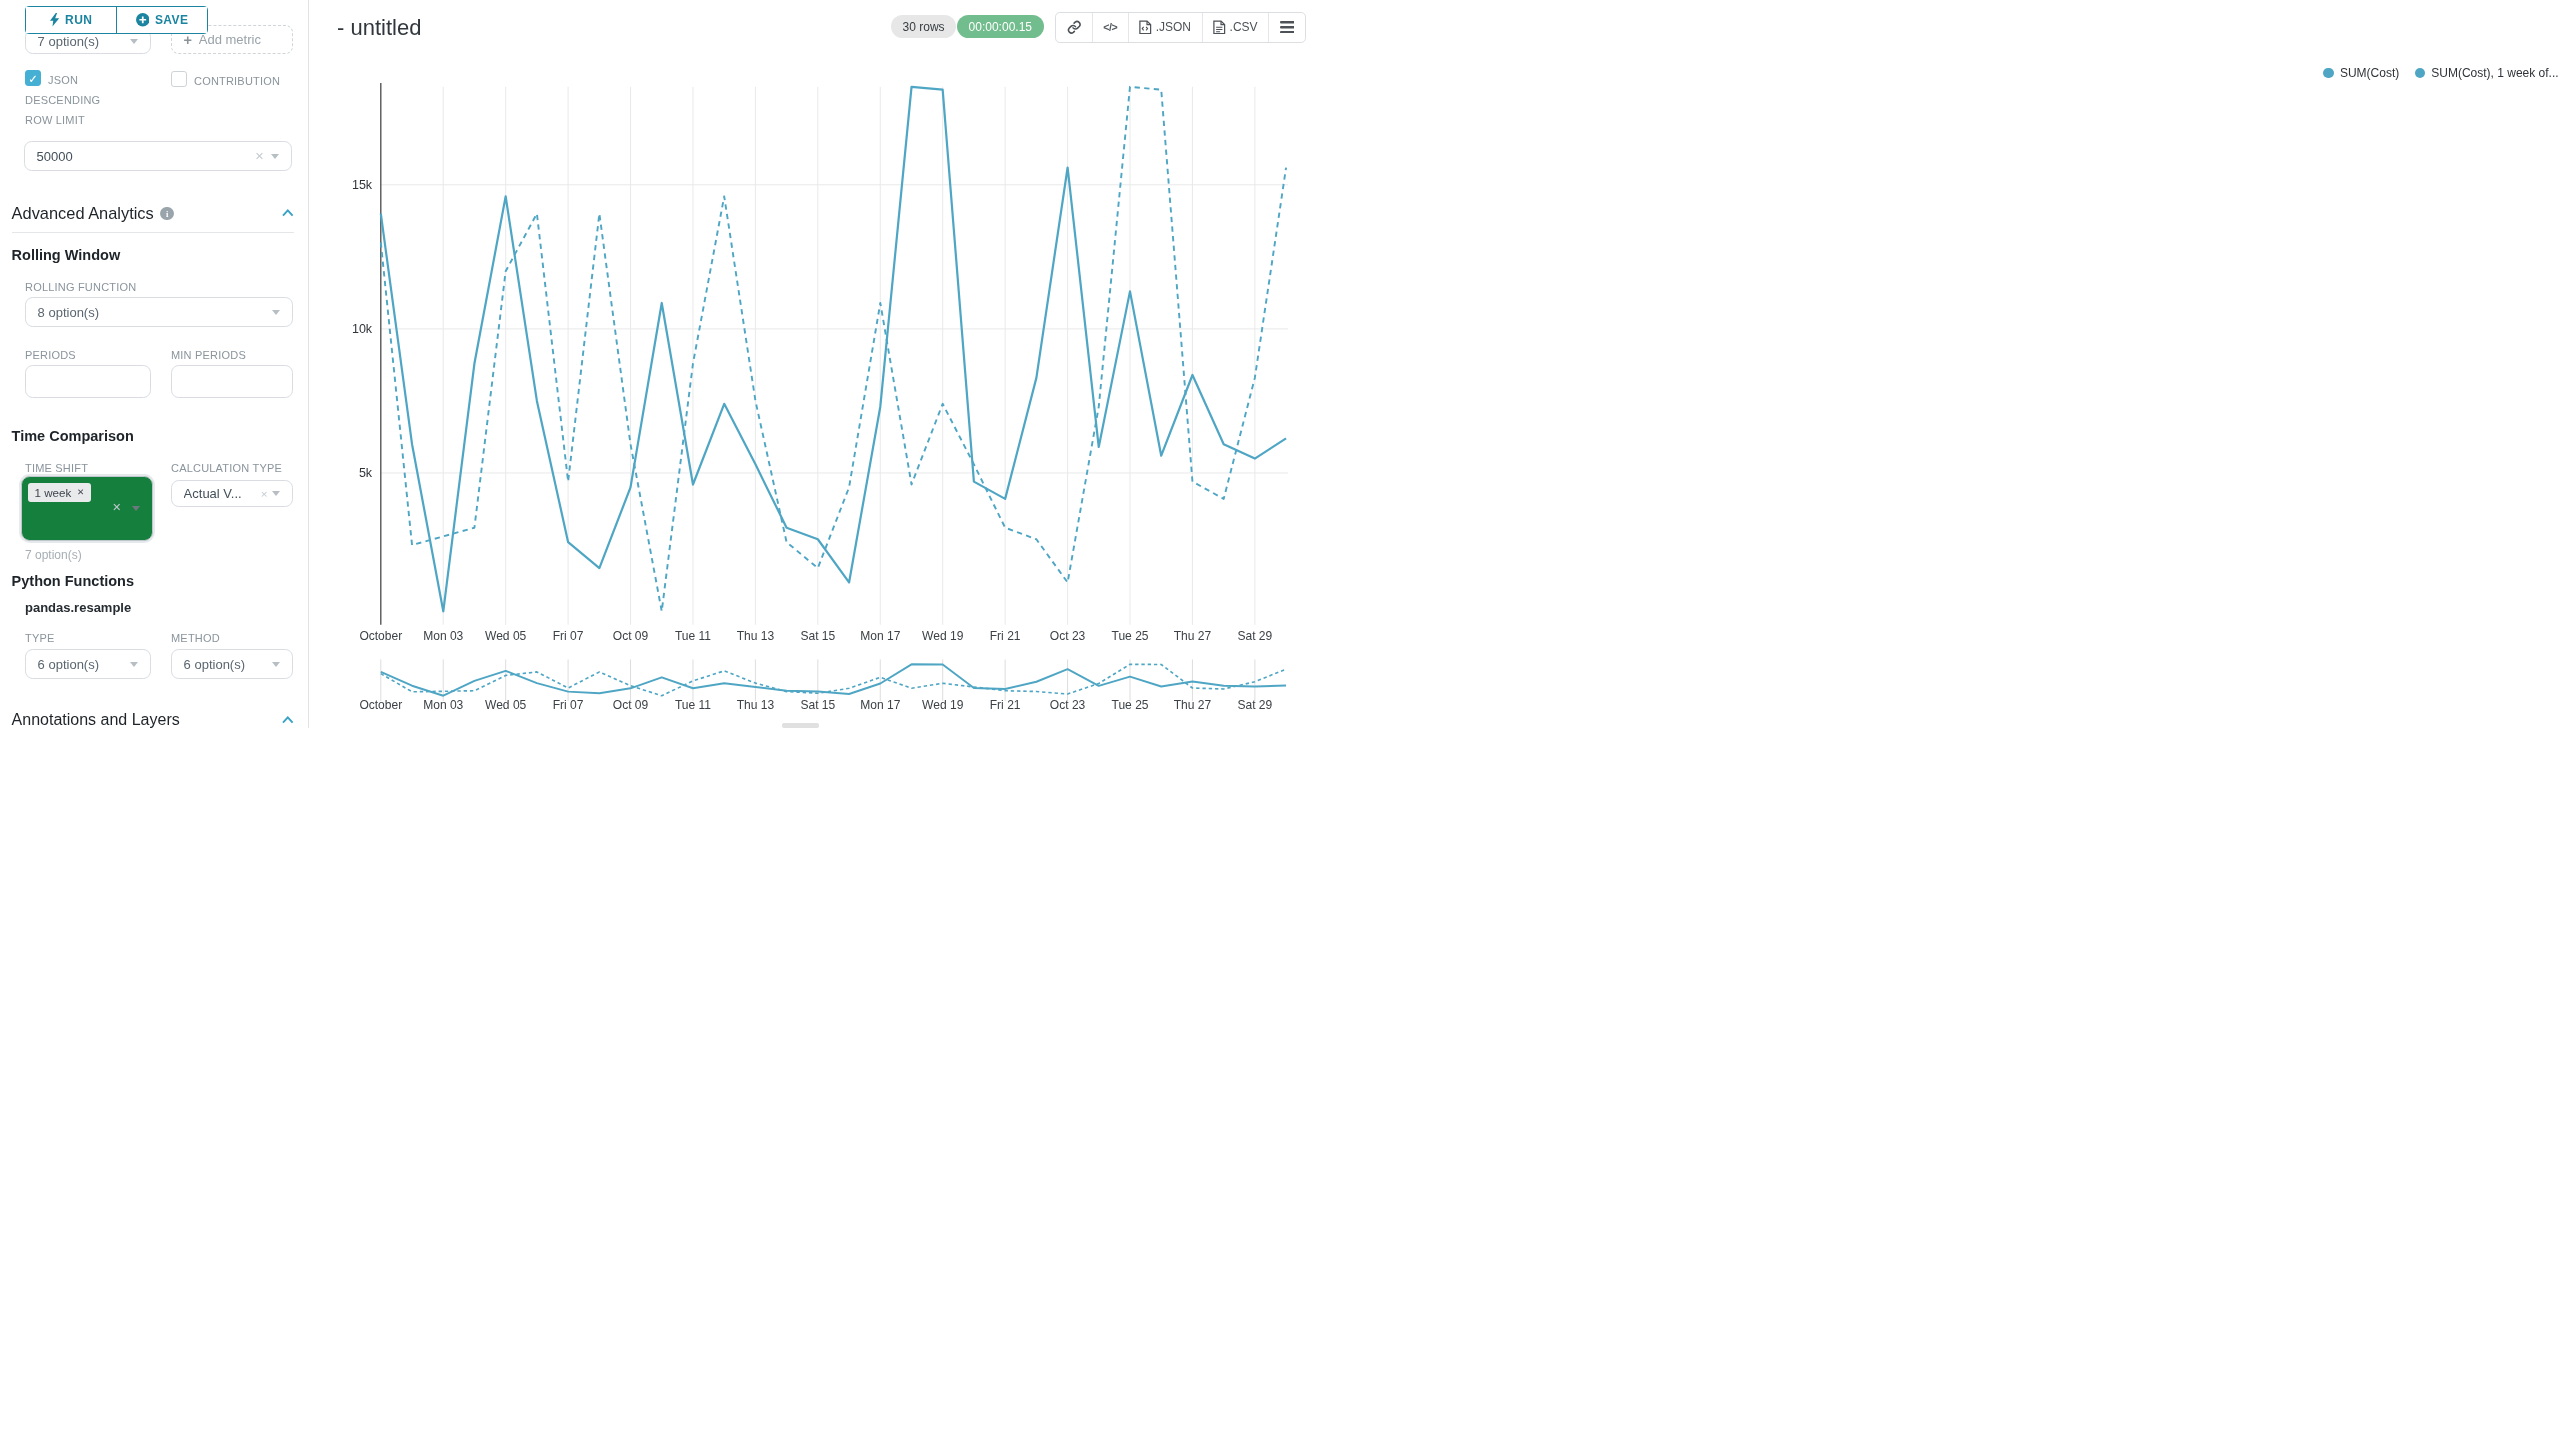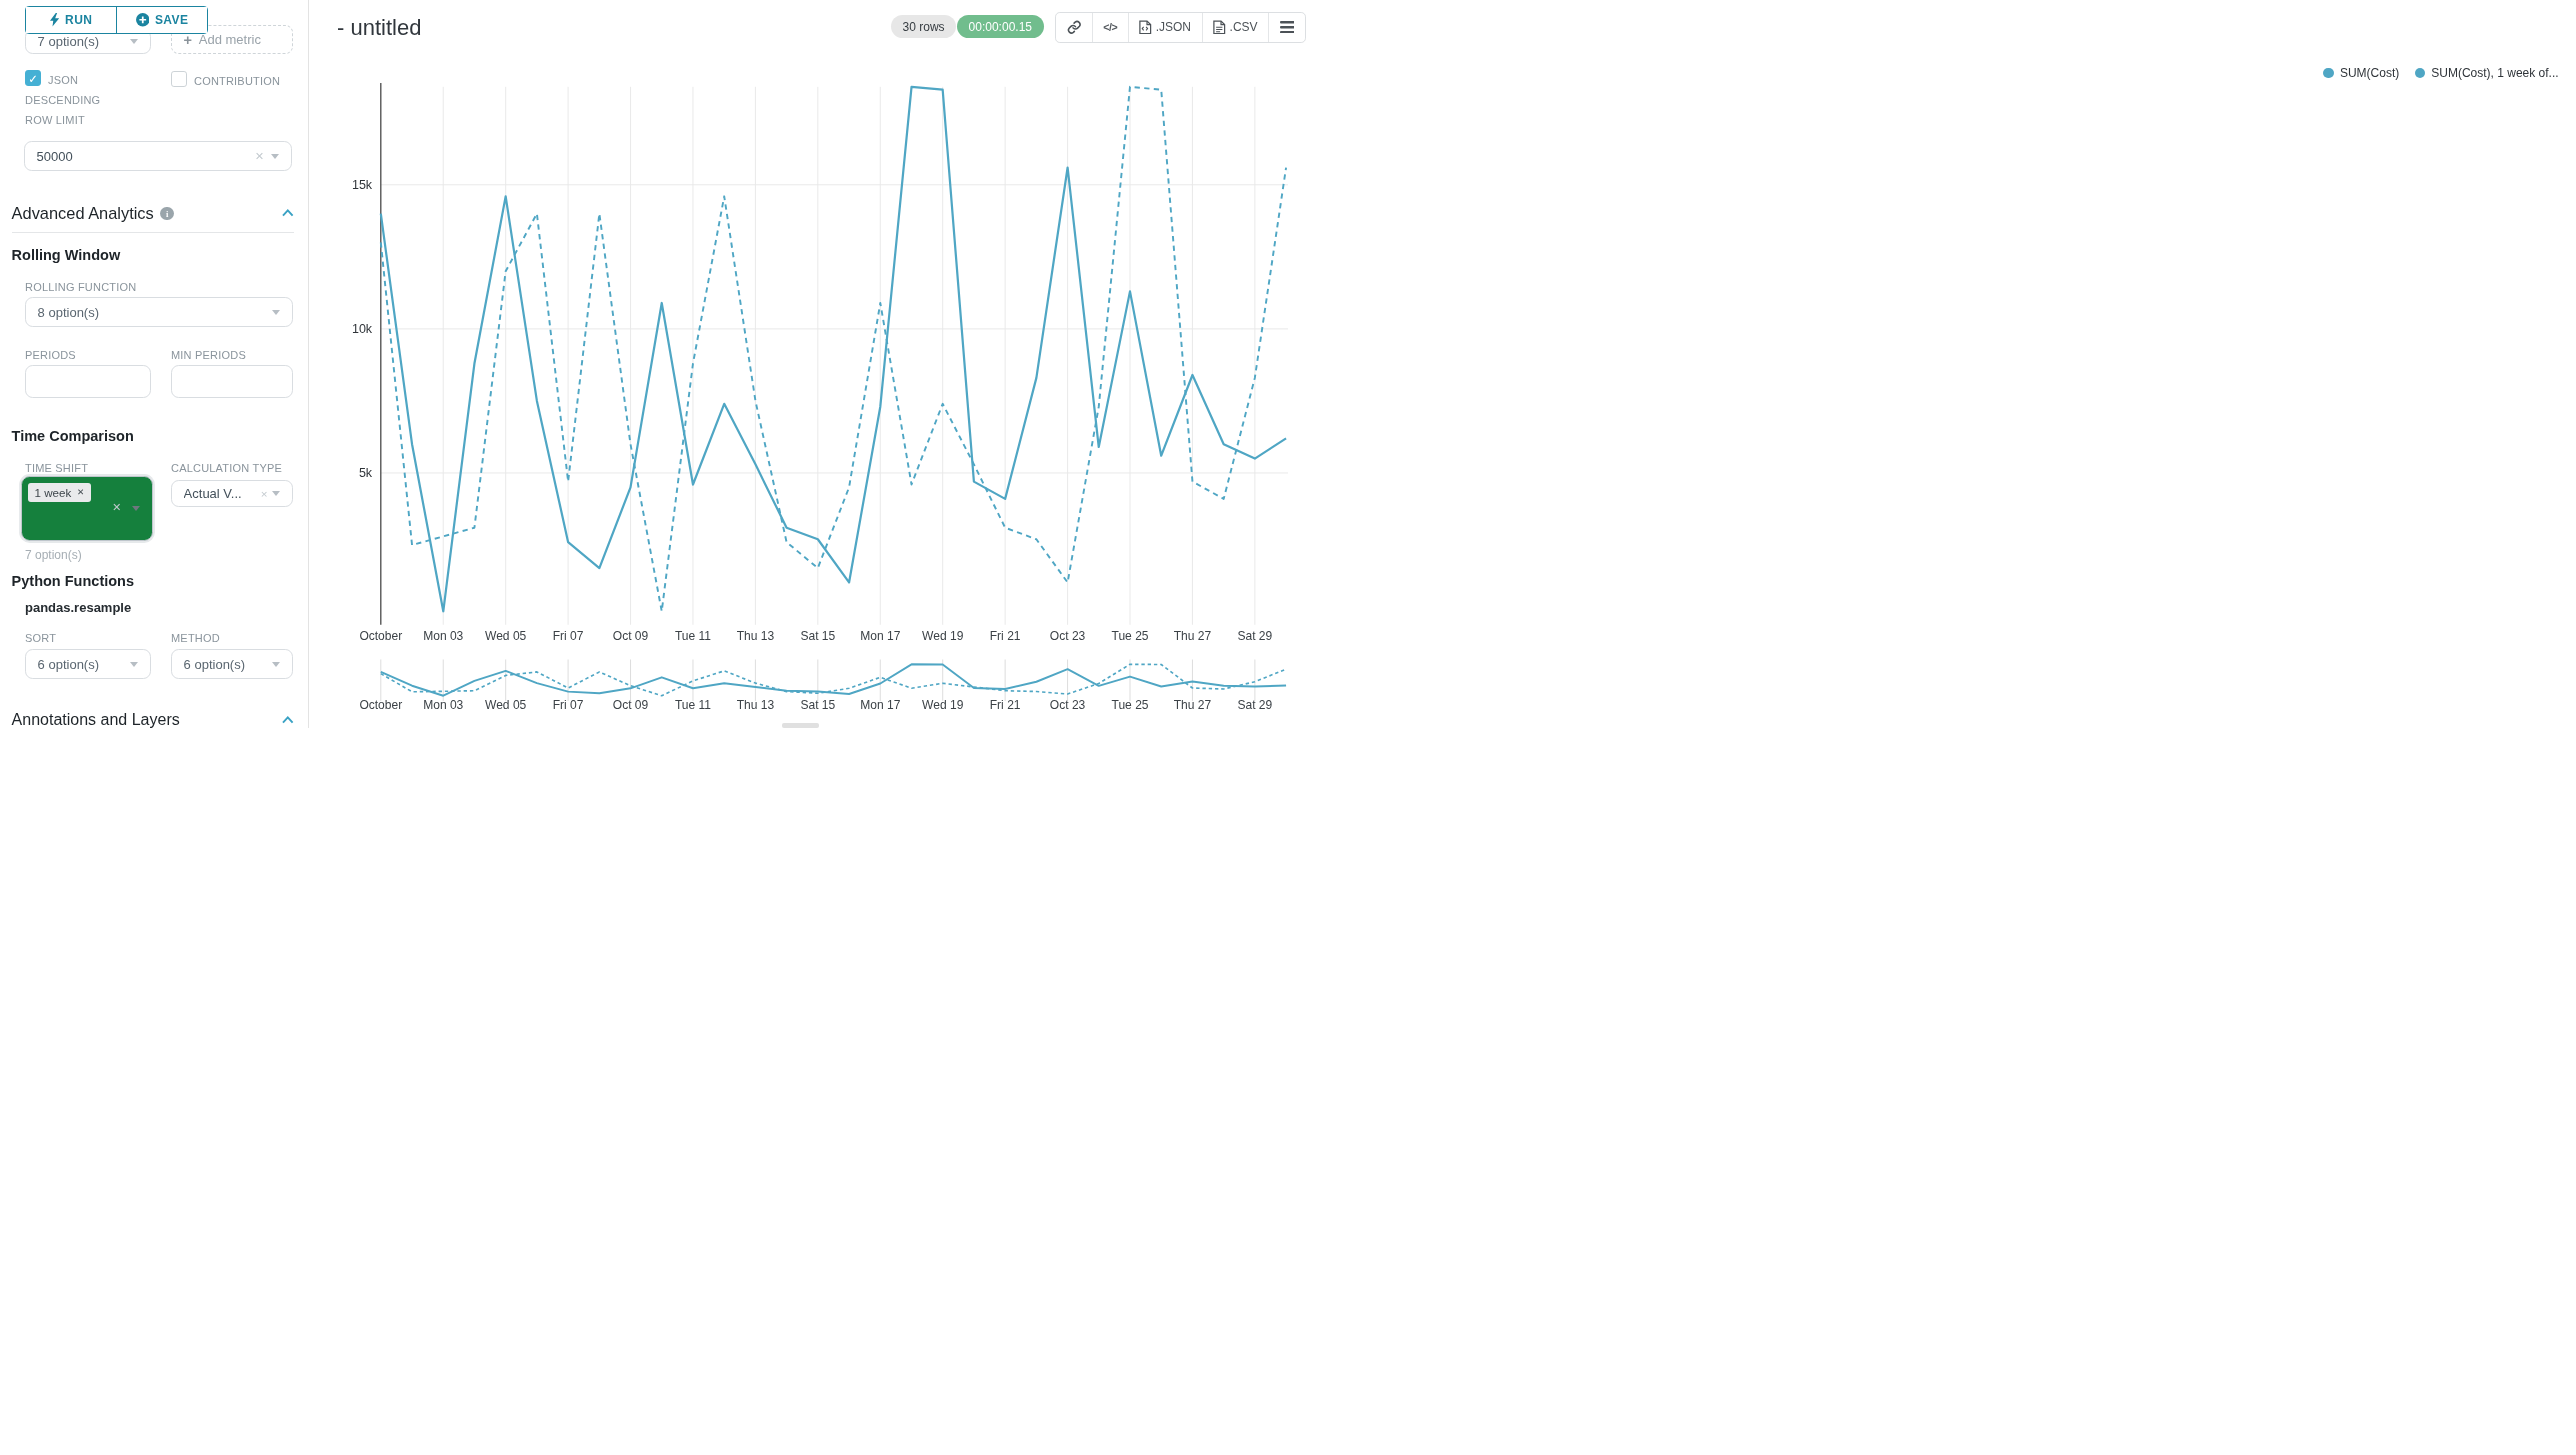--- a/index.html
+++ b/index.html
@@ -134,21 +134,21 @@
   </div>
   <div class="select" style="left:171px;top:480px;width:122px;height:27px;color:#43505a;">
     <span class="val">Actual V...</span>
     <span class="clear-x" style="margin-left:1.9px;font-size:11.6px;">×</span>
     <span class="caret" style="margin-left:4.8px;"></span>
   </div>
   <div class="hint" style="left:25px;top:548px;">7 option(s)</div>
 
   <div class="sub-h" style="left:11.6px;top:573px;">Python Functions</div>
   <div style="position:absolute;left:25px;top:600px;font-size:13px;font-weight:700;color:#262c31;">pandas.resample</div>
-  <div class="ctl-label" style="left:25px;top:632px;">SORT</div>
+  <div class="ctl-label" style="left:25px;top:632px;">TYPE</div>
   <div class="ctl-label" style="left:171px;top:632px;">METHOD</div>
   <div class="select" style="left:25px;top:649px;width:126px;height:30px;">
     <span class="val">6 option(s)</span>
     <span class="caret"></span>
   </div>
   <div class="select" style="left:171px;top:649px;width:122px;height:30px;">
     <span class="val">6 option(s)</span>
     <span class="caret"></span>
   </div>
 

